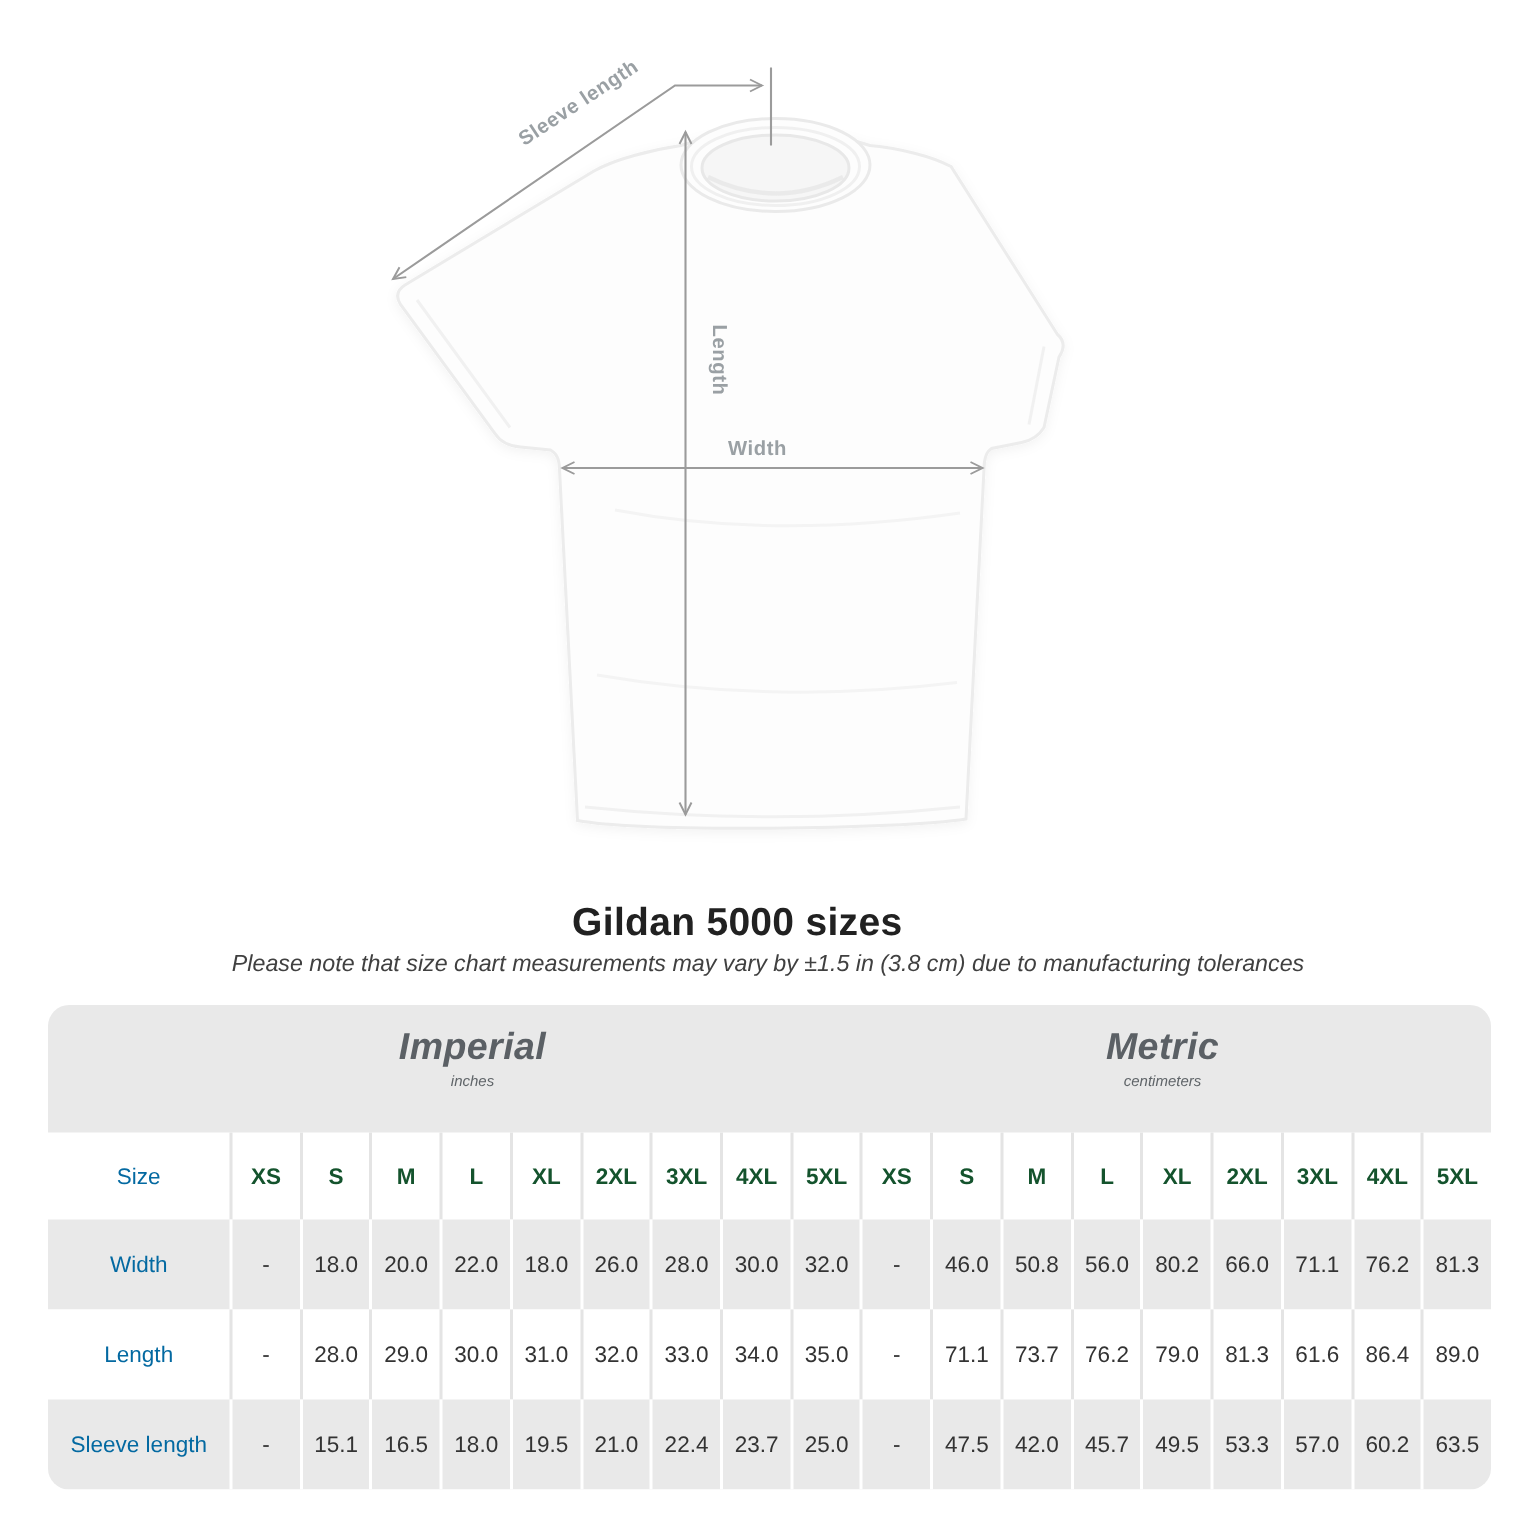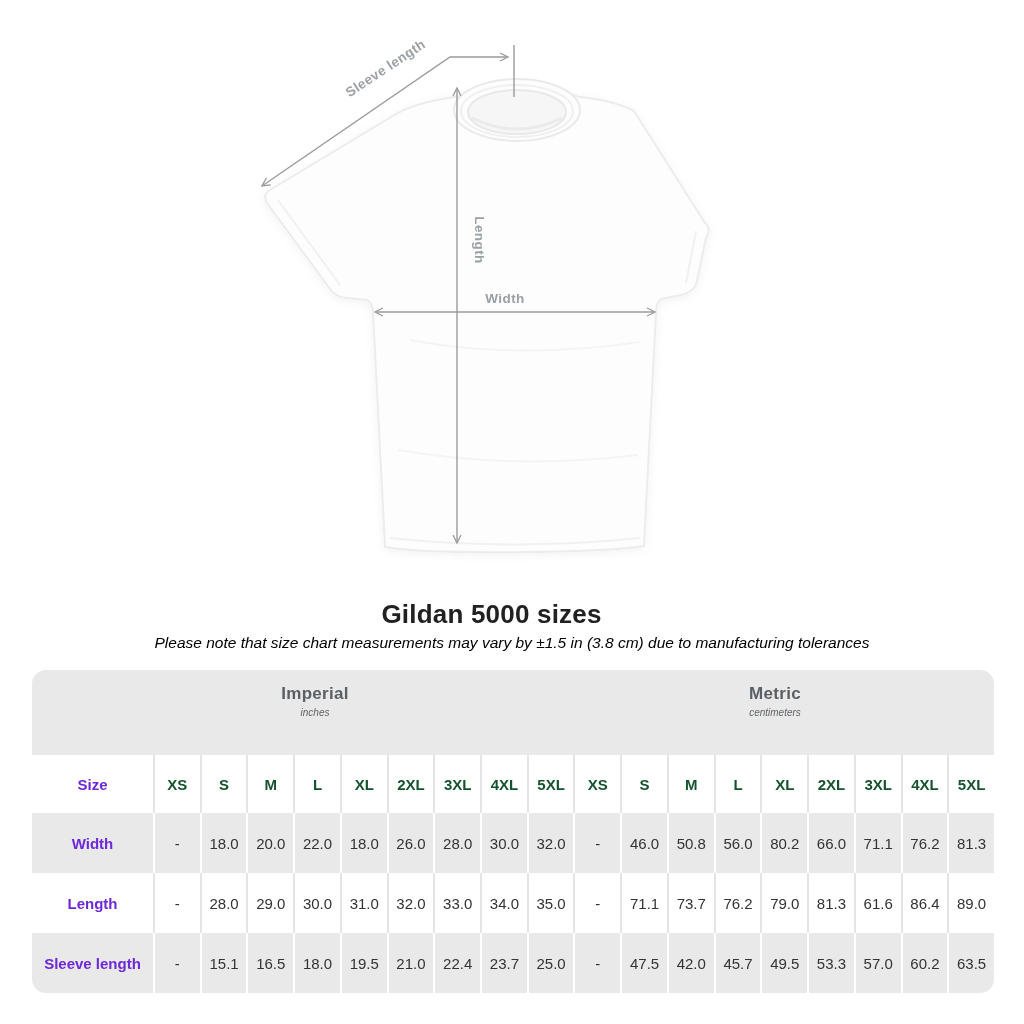--- a/index.html
+++ b/index.html
@@ -5,43 +5,43 @@
   html,body{margin:0;padding:0;background:#ffffff;}
   body{width:1024px;height:1024px;position:relative;font-family:"Liberation Sans","DejaVu Sans",sans-serif;overflow:hidden;}
 
   
   .figure{position:absolute;left:0;top:0;width:1024px;height:600px;}
 
   
   .title{position:absolute;left:0;top:599px;width:895px;text-align:center;
          font-size:26px;font-weight:bold;color:#212121;letter-spacing:.2px;margin-left:44px;}
   .subtitle{position:absolute;left:0;top:634px;width:1024px;text-align:center;
-         font-size:15.5px;font-style:italic;color:#000000;}
+         font-size:15.5px;font-style:italic;color:#404040;}
 
   
   .tablewrap{position:absolute;left:32px;top:670px;width:962px;height:323px;
              border-radius:14px;overflow:hidden;background:#ffffff;}
   .band{position:relative;height:85px;background:#e9e9e9;}
   .ugroup{position:absolute;top:14px;transform:translateX(-50%);text-align:center;color:#5b6065;}
   .ugroup.imperial{left:283px;}
   .ugroup.metric{left:743px;}
-  .uname{font-size:17px;font-weight:bold;letter-spacing:.3px;}
+  .uname{font-size:25px;font-weight:bold;font-style:italic;letter-spacing:.3px;}
   .usub{font-size:10px;font-style:italic;margin-top:3px;color:#5f6468;text-align:center;}
 
   .trow{display:grid;grid-template-columns:121px repeat(18,1fr);}
   .trow.r-head{height:58px;background:#ffffff;}
   .trow.r-gray{height:60px;background:#e9e9e9;}
   .trow.r-white{background:#ffffff;}
   .trow.r-data{height:60px;}
   .c{display:flex;align-items:center;justify-content:center;
      border-left:2px solid transparent;font-size:15px;color:#333333;}
   .c:first-child{border-left:none;}
   .r-white .c{border-left-color:#e4e4e4;}
   .r-gray .c{border-left-color:#ffffff;}
-  .c.lab{font-weight:bold;color:#6d28d9;text-align:center;}
+  .c.lab{font-weight:normal;color:#0369a1;text-align:center;}
   .c.szh{font-weight:bold;color:#14532d;}
   .c.val{color:#333333;}
 
   svg text{font-family:"Liberation Sans","DejaVu Sans",sans-serif;}
 </style>
 </head>
 <body>
 
 <svg class="figure" viewBox="0 0 1024 600" xmlns="http://www.w3.org/2000/svg">
   <defs>

